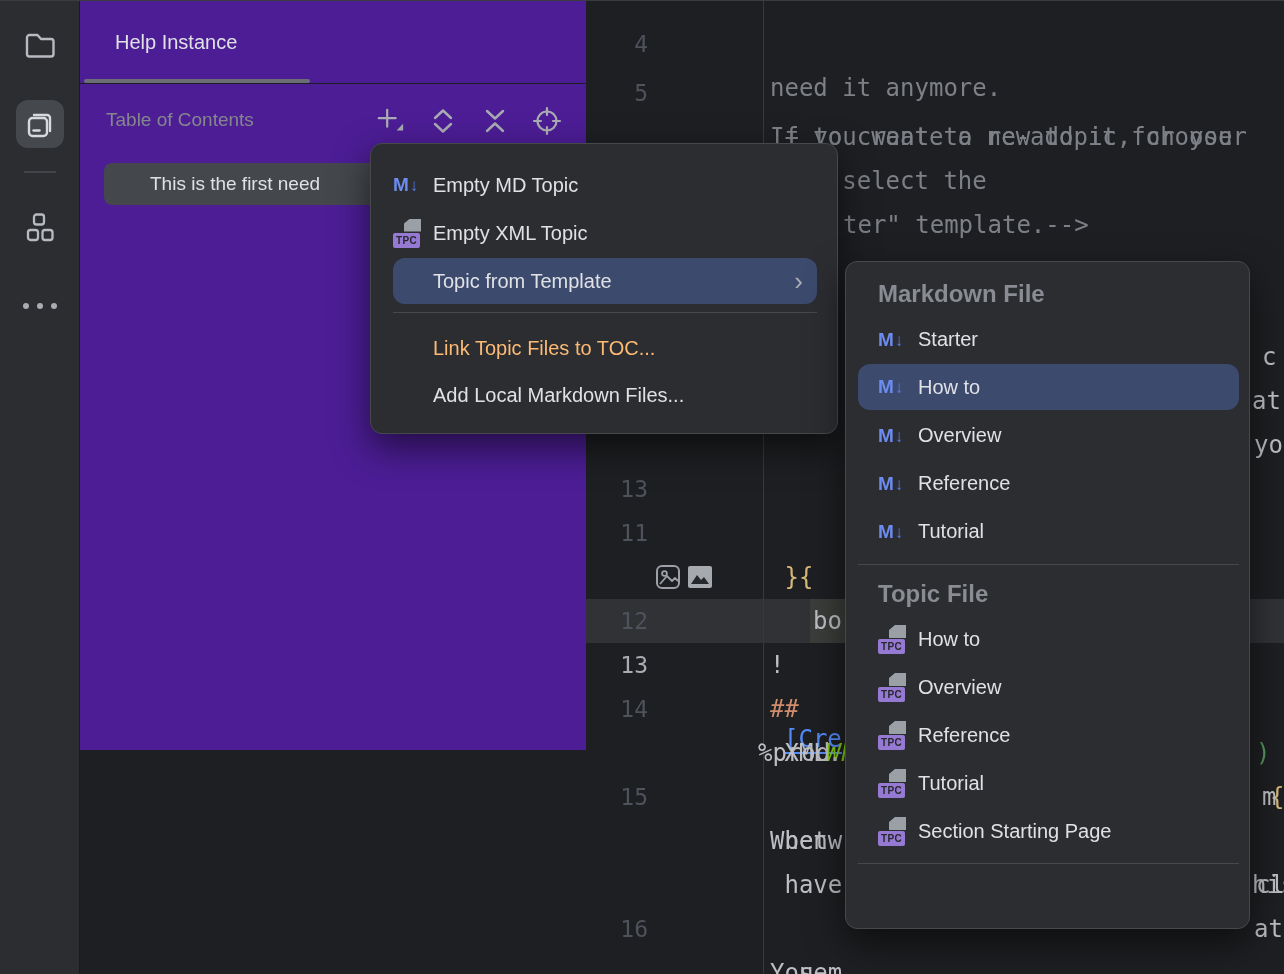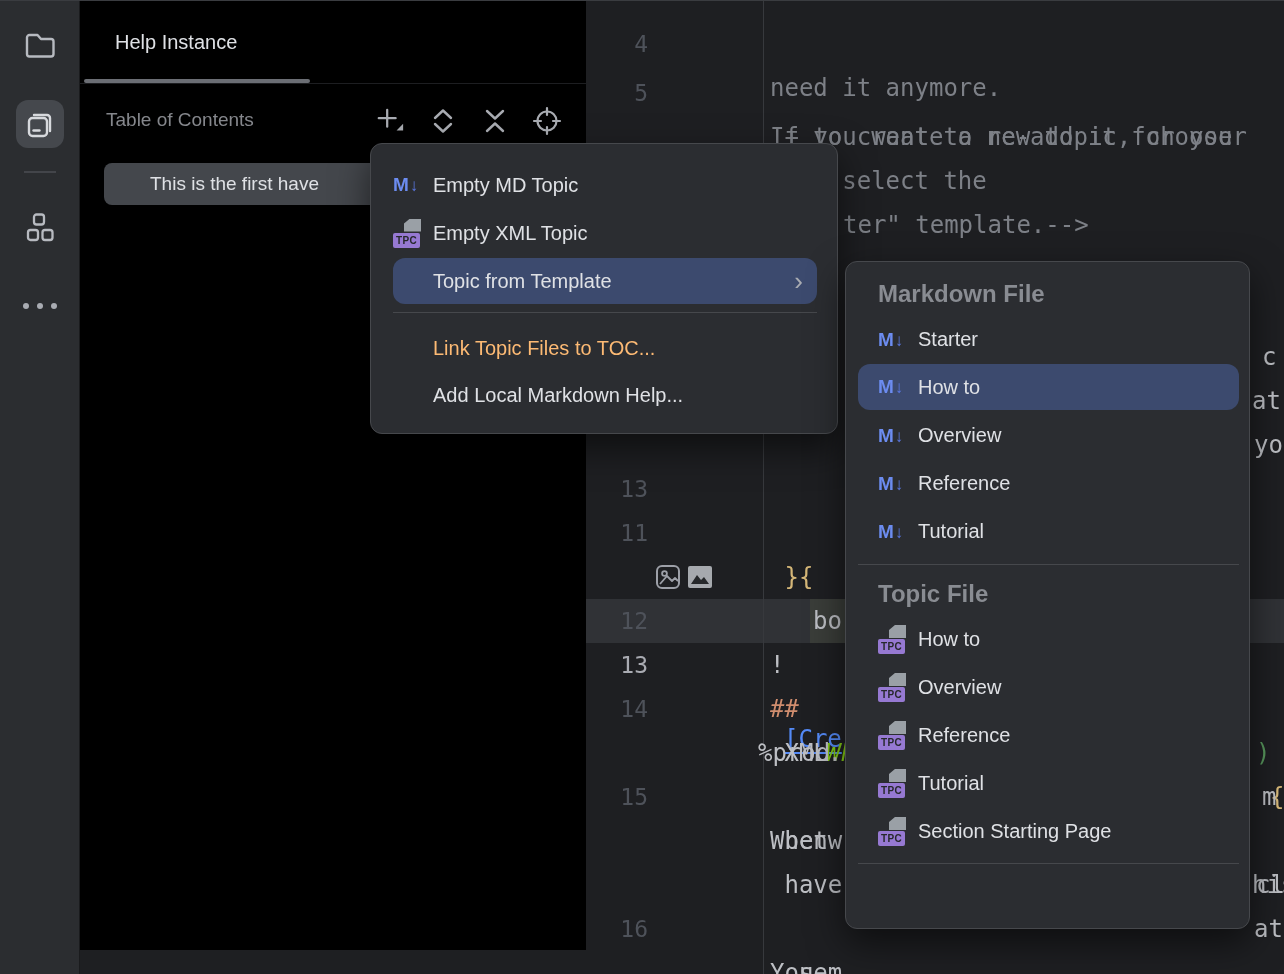--- a/index.html
+++ b/index.html
@@ -12,21 +12,21 @@
   
   #strip { left:0; top:0; width:80px; height:974px; background:#2b2d30; border-right:1px solid #1a1b1d; }
   .strip-btn { position:absolute; left:16px; width:48px; height:48px; border-radius:12px;
                display:flex; align-items:center; justify-content:center; }
   .strip-btn.selected { background:#45484d; }
   .strip-divider { position:absolute; left:24px; width:32px; height:2px; background:#43454a; }
   .dots { display:flex; gap:8px; }
   .dots i { width:6px; height:6px; border-radius:50%; background:#a9acb2; }
 
   
-  #panel { left:80px; top:0; width:506px; height:950px; background:#000000; }
+  #panel { left:80px; top:0; width:506px; height:750px; background:#4c1d95; }
   #panel-header { position:absolute; left:0; top:0; width:506px; height:84px; border-bottom:1px solid #1d1e21; }
   #panel-title { position:absolute; left:35px; top:0; height:84px; line-height:84px;
                  color:#dfe1e5; font-size:20px; }
   #tab-underline { position:absolute; left:4px; top:79px; width:226px; height:4px;
                    background:#6b6e74; border-radius:2px; }
   #toc-bar-title { position:absolute; left:26px; top:96px; height:48px; line-height:48px;
                    color:#85878c; font-size:19px; }
   .tool-ic { position:absolute; top:106px; width:30px; height:30px; display:flex;
              align-items:center; justify-content:center; }
   #tree-row { position:absolute; left:24px; top:163px; width:356px; height:42px;
@@ -255,21 +255,21 @@
         </svg>
     </div>
     <div class="tool-ic" style="left:452px">
       <svg width="30" height="30" viewBox="0 0 30 30">
           <circle cx="15" cy="15" r="9.5" fill="none" stroke="#a9acb2" stroke-width="2.2"></circle>
           <path d="M15 2 v7 M15 21 v7 M2 15 h7 M21 15 h7" stroke="#a9acb2" stroke-width="2.2" stroke-linecap="round"></path>
         </svg>
     </div>
 
     <div id="tree-row">
-      <span>This is the first have</span>
+      <span>This is the first need</span>
     </div>
   </div>
 
   <div id="menu1" class="menu">
     <div class="mrow" style="top:17px">
       <span class="m-ic">
           <span class="md-ico">
             <span class="m">M</span>
             <span class="arr">↓</span>
           </span>
@@ -287,21 +287,21 @@
     </div>
     <div class="mrow hl no-ic" style="top:114px; height:46px">
       <span class="lbl">Topic from Template</span>
       <span class="sub-arrow">›</span>
     </div>
     <div class="msep" style="top:168px"></div>
     <div class="mrow no-ic disabled" style="top:180px">
       <span class="lbl">Link Topic Files to TOC...</span>
     </div>
     <div class="mrow no-ic" style="top:227px">
-      <span class="lbl">Add Local Markdown Help...</span>
+      <span class="lbl">Add Local Markdown Files...</span>
     </div>
   </div>
 
   <div id="menu2" class="menu">
     <div class="mhead" style="top:12px">Markdown File</div>
 
     <div class="mrow" style="top:54px">
       <span class="m-ic">
           <span class="md-ico">
             <span class="m">M</span>

